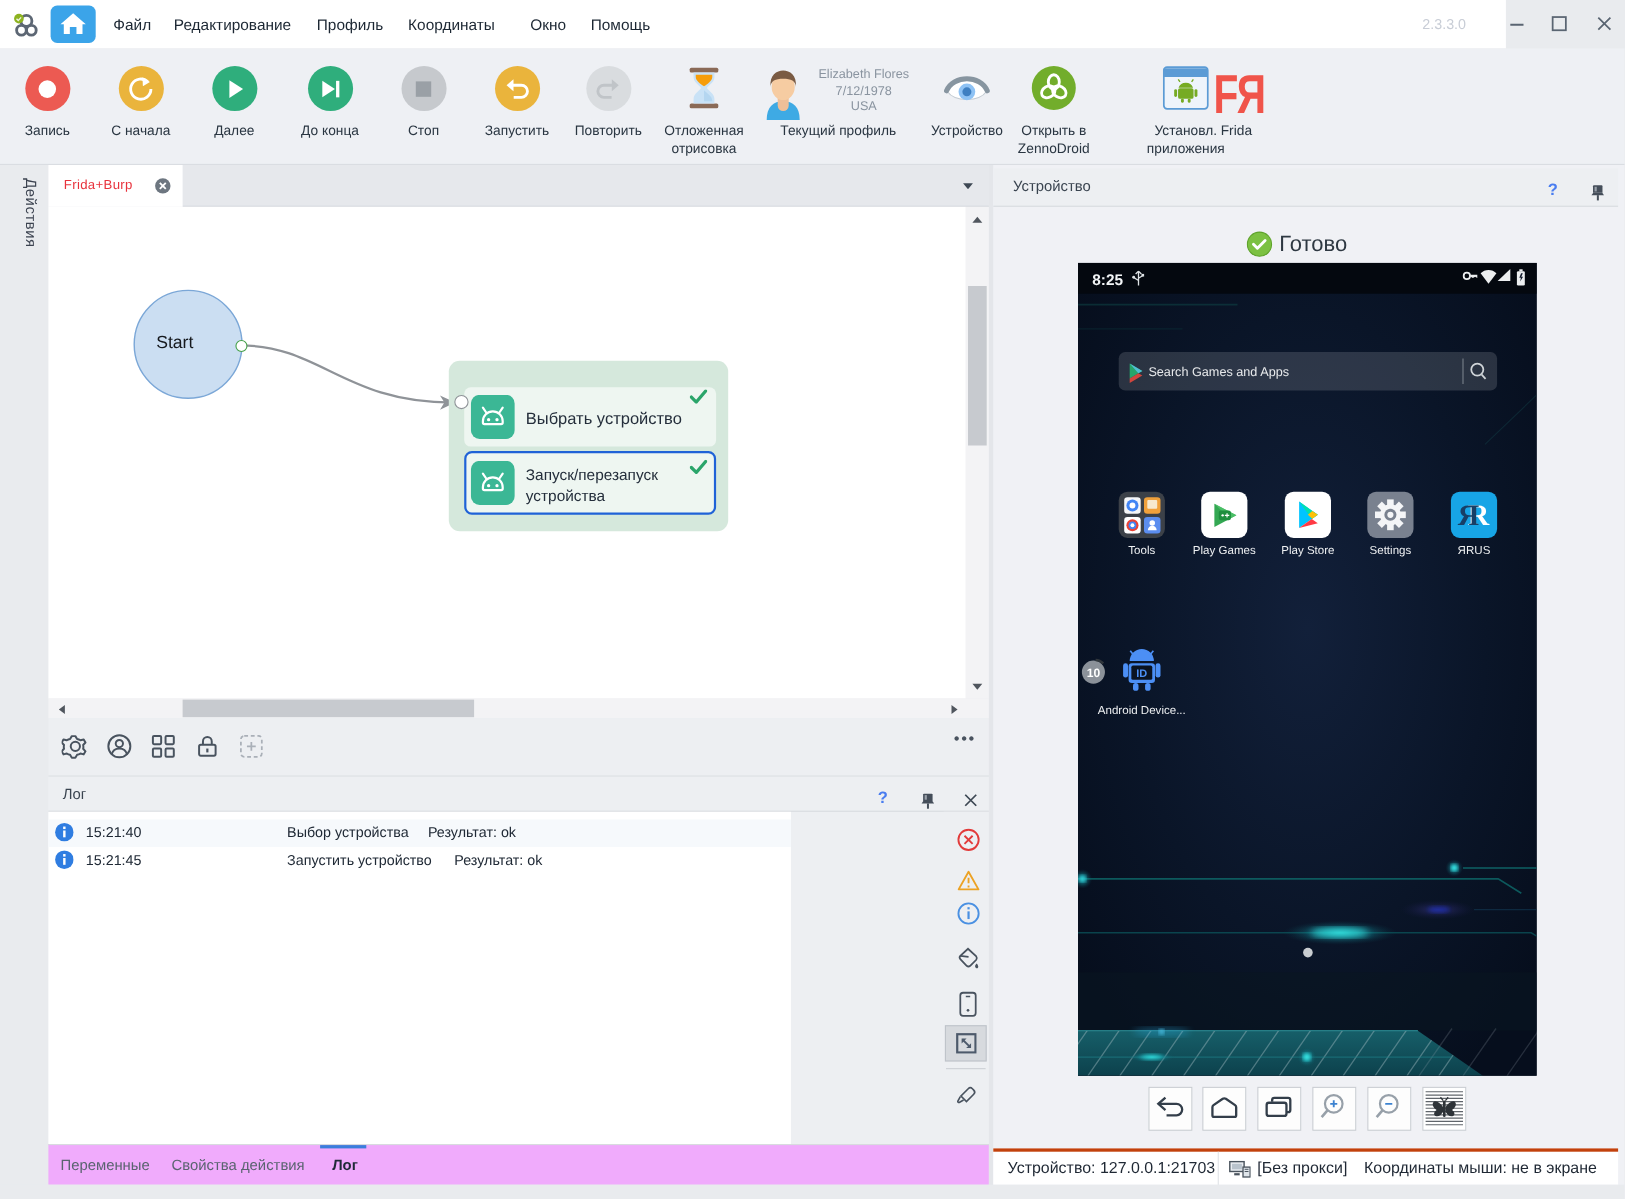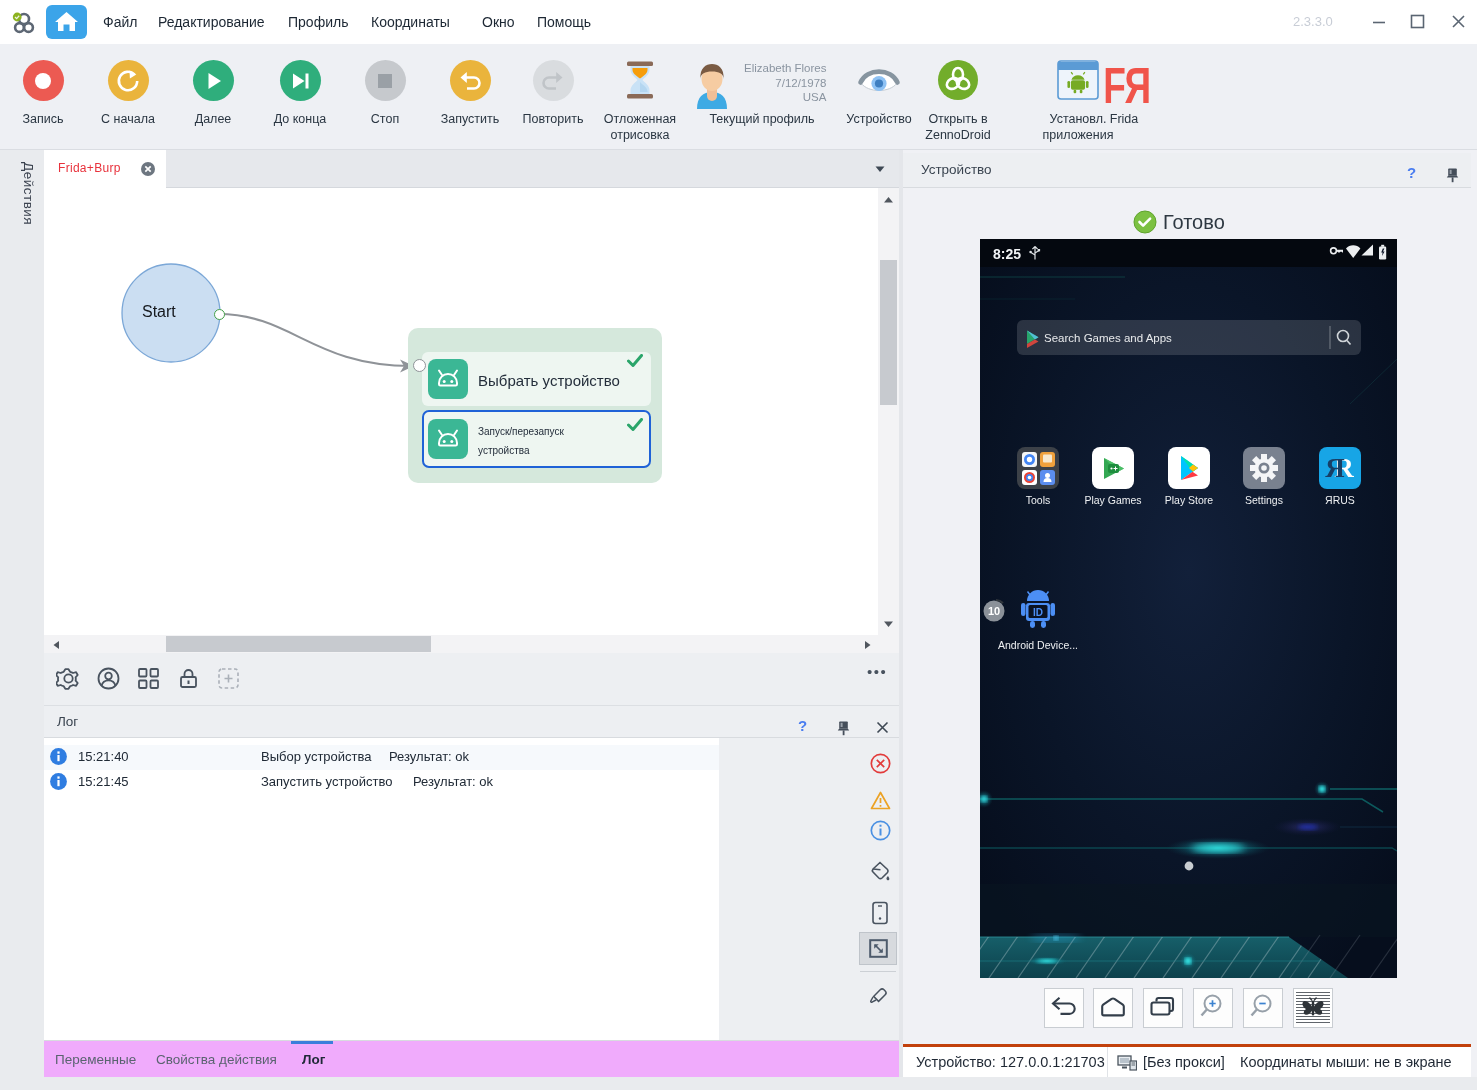--- a/index.html
+++ b/index.html
@@ -1,21 +1,21 @@
 <!DOCTYPE html>
 <html><head>
 <meta charset="utf-8">
 <style>
 * { margin:0; padding:0; box-sizing:border-box; }
 html,body { width:1477px; height:1090px; overflow:hidden; font-family:"Liberation Sans",sans-serif; }
 body { position:relative; background:#e9ebee; }
 .abs { position:absolute; }
 
 
-#menubar { left:0; top:0; width:1477px; height:44px; background:#ffffff; }
+#menubar { left:0; top:0; width:1369px; height:44px; background:#ffffff; }
 .menuitem { position:absolute; top:14px; font-size:14px; color:#1c2733; }
 #homebtn { position:absolute; left:46px; top:5px; width:41px; height:34px; background:#3ba4e9; border-radius:6px; }
 #version { position:absolute; left:1293px; top:14px; font-size:13px; color:#c8cdd6; }
 
 
 #toolbar { left:0; top:44px; width:1477px; height:106px; background:#eef0f4; border-bottom:1px solid #dadde2; }
 .tbtn { position:absolute; top:16px; text-align:center; }
 .tcap { position:absolute; font-size:12.5px; color:#2a3642; text-align:center; top:51px; line-height:16px; white-space:pre; width:100%; }
 .circ { width:41px; height:41px; border-radius:50%; margin:0 auto; position:relative; }
 .circ svg { position:absolute; left:1.5px; top:1.5px; }
@@ -173,21 +173,21 @@
 отрисовка</div>
   </div>
 
   <div class="tbtn" style="left:688px;width:128px;">
     <svg style="position:absolute;left:0;top:-1px;" width="48" height="50" viewBox="0 0 48 50">
       <path d="M9 50 C9 38 15 33 24 33 C33 33 39 38 39 50 Z" fill="#3eaae4"></path>
       <path d="M19 29 h10 v8 a5 5 0 0 1 -10 0 Z" fill="#efbf98"></path>
       <ellipse cx="24" cy="20" rx="10.5" ry="12" fill="#f6ccA2"></ellipse>
       <path d="M12.5 20 C11.5 9 18 5 24 5 C30 5 36.5 9 35.5 20 C35.5 14.5 31 12.5 24 12.5 C17 12.5 12.5 14.5 12.5 20 Z" fill="#7a5b43"></path>
     </svg>
-    <div style="position:absolute;left:56px;top:1px;font-size:11.5px;color:#8a94a0;line-height:14.5px;white-space:pre;text-align:right;">Elizabeth Flores
+    <div style="position:absolute;left:56px;top:1px;font-size:11.5px;color:#8a94a0;line-height:14.5px;white-space:pre;text-align:center;">Elizabeth Flores
 7/12/1978
 USA</div>
     <div class="tcap" style="left:10px;">Текущий профиль</div>
   </div>
 
   <div class="tbtn" style="left:834px;width:90px;">
     <svg style="display:block;margin:2px auto 0;" width="44" height="36" viewBox="0 0 44 36">
       <path d="M4 21 C11 8 33 8 40 21 C33 31 11 31 4 21 Z" fill="#ffffff"></path>
       <path d="M4 21 C11 31 33 31 40 21" fill="none" stroke="#c3cbd2" stroke-width="1"></path>
       <path d="M3.5 20.5 C10 6 34 6 40.5 20.5" fill="none" stroke="#8795a0" stroke-width="4.6" stroke-linecap="round"></path>
@@ -276,21 +276,21 @@
   </svg>
   <svg class="droid" style="position:absolute;left:384px;top:231px;" width="40" height="40" viewBox="0 0 40 40">
     <rect width="40" height="40" rx="8" fill="#3bb795"></rect>
     <path d="M11 25.2 v-1.2 a9 9 0 0 1 18 0 v1.2 a1.4 1.4 0 0 1 -1.4 1.4 h-15.2 a1.4 1.4 0 0 1 -1.4 -1.4 Z" fill="none" stroke="#fff" stroke-width="2"></path>
     <path d="M14 16 L11 11.5 M26 16 L29 11.5" stroke="#fff" stroke-width="2" stroke-linecap="round"></path>
     <circle cx="16.2" cy="22.5" r="1.5" fill="#fff"></circle>
       <circle cx="23.8" cy="22.5" r="1.5" fill="#fff"></circle>
   </svg>
   <div style="position:absolute;left:368.5px;top:171px;width:13px;height:13px;border-radius:50%;background:#fff;border:1.6px solid #8f9398;"></div>
   <div style="position:absolute;left:434px;top:184px;font-size:15px;color:#242e3b;">Выбрать устройство</div>
-  <div style="position:absolute;left:434px;top:234px;font-size:10px;color:#242e3b;line-height:19px;">Запуск/перезапуск<br>устройства</div>
+  <div style="position:absolute;left:434px;top:234px;font-size:14px;color:#242e3b;line-height:19px;">Запуск/перезапуск<br>устройства</div>
   <svg style="position:absolute;left:583px;top:166px;" width="16" height="13" viewBox="0 0 16 13">
       <path d="M1.5 7 L6 11.5 L14.5 1.5" fill="none" stroke="#2aa56a" stroke-width="3" stroke-linecap="round" stroke-linejoin="round"></path>
     </svg>
   <svg style="position:absolute;left:583px;top:230px;" width="16" height="13" viewBox="0 0 16 13">
       <path d="M1.5 7 L6 11.5 L14.5 1.5" fill="none" stroke="#2aa56a" stroke-width="3" stroke-linecap="round" stroke-linejoin="round"></path>
     </svg>
 </div>
 <div class="abs" id="vscroll">
   <svg style="position:absolute;left:5px;top:8px;" width="11" height="8" viewBox="0 0 11 8">
       <path d="M5.5 1 L10 6.5 L1 6.5 Z" fill="#50565e"></path>

